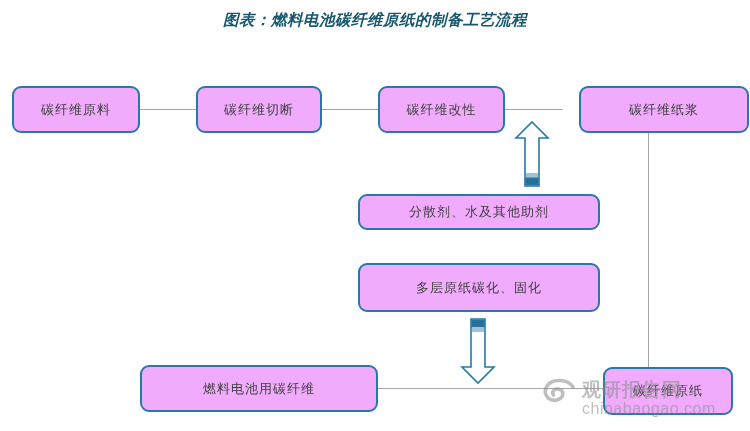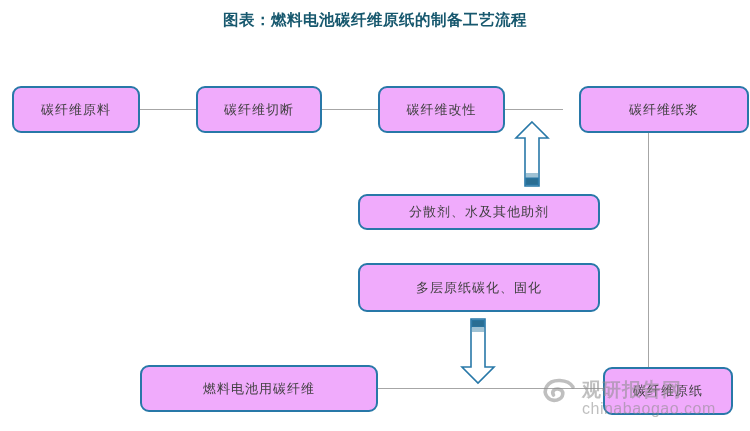--- a/index.html
+++ b/index.html
@@ -25,20 +25,21 @@
     position: absolute;
     top: 10px;
     left: 0;
     width: 100%;
     text-align: center;
     font-family: "Liberation Serif", "DejaVu Serif", serif;
     font-weight: bold;
     font-size: 15.5px;
     letter-spacing: 0.5px;
     color: var(--title-color);
+    font-style: italic;
   }
   .node {
     position: absolute;
     border: 2px solid var(--box-border);
     border-radius: 9px;
     background: #f0abfc;
     display: flex;
     align-items: center;
     justify-content: center;
     font-size: 13px;

